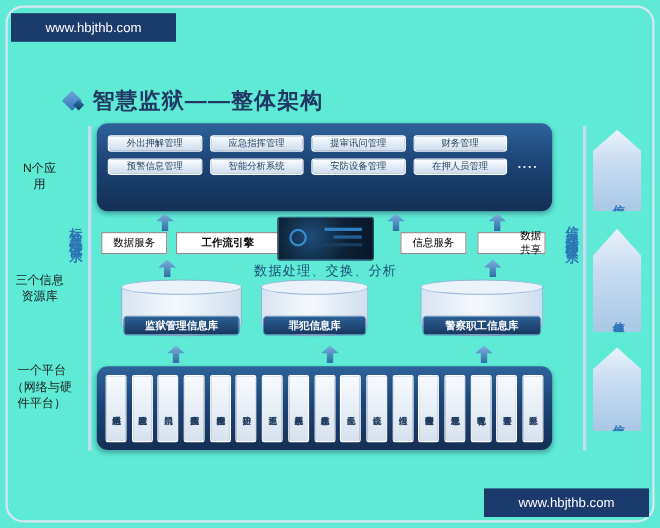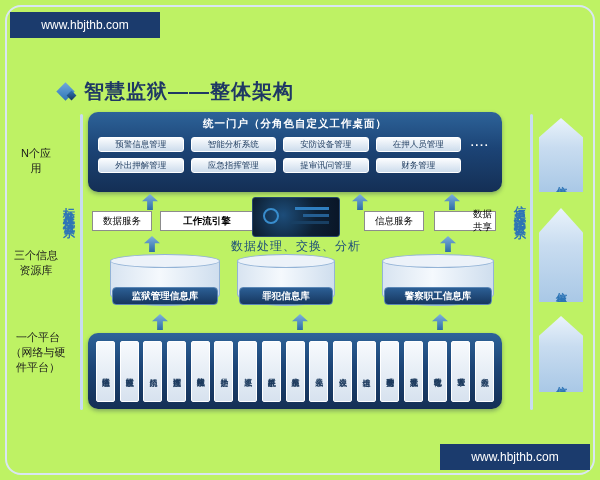--- a/index.html
+++ b/index.html
@@ -1,17 +1,17 @@
 <!DOCTYPE html>
 <html><head>
 <meta charset="utf-8">
 <style>
   * { margin:0; padding:0; box-sizing:border-box; }
   body { font-family:"Liberation Sans","DejaVu Sans",sans-serif; background:#fff; }
-  #stage { position:relative; width:600px; height:480px; background:#bef264; overflow:hidden; }
+  #stage { position:relative; width:600px; height:480px; background:#5eead4; overflow:hidden; }
   .frame { position:absolute; inset:5px; border:2px solid #d9e6f3; border-radius:16px; }
 
   .watermark { position:absolute; width:150px; height:26px; background:#1b3b6d;
     color:#fff; font-size:12px; display:flex; align-items:center; justify-content:center; }
 
   .title-row { position:absolute; left:56px; top:78px; display:flex; align-items:center; }
   .diamond-wrap { position:relative; width:22px; height:22px; }
   .d1 { position:absolute; left:3px; top:4px; width:13px; height:13px; transform:rotate(45deg);
     background:linear-gradient(135deg,#6fa8dc,#2e75b6); }
   .d2 { position:absolute; left:12px; top:11px; width:7px; height:7px; transform:rotate(45deg);
@@ -111,33 +111,32 @@
     <span>信息应用</span>
   </div>
   <div class="chev" style="top:208px; height:94px;">
     <span>信息集成分析</span>
   </div>
   <div class="chev" style="top:316px; height:76px;">
     <span>信息采集</span>
   </div>
 
   <div class="bigbox portal">
-    <div class="portal-title">统一门户（分角色自定义工作桌面）</div>
+    <div class="chip-row" style="padding-right:31px;">
+      <div class="chip">外出押解管理</div>
+      <div class="chip">应急指挥管理</div>
+      <div class="chip">提审讯问管理</div>
+      <div class="chip">财务管理</div>
+    </div>
     <div class="chip-row">
       <div class="chip">预警信息管理</div>
       <div class="chip">智能分析系统</div>
       <div class="chip">安防设备管理</div>
       <div class="chip">在押人员管理</div>
       <div class="dots">····</div>
-    </div>
-    <div class="chip-row" style="padding-right:31px;">
-      <div class="chip">外出押解管理</div>
-      <div class="chip">应急指挥管理</div>
-      <div class="chip">提审讯问管理</div>
-      <div class="chip">财务管理</div>
     </div>
   </div>
 
   <div class="arrow" style="left:142px; top:194px;"></div>
   <div class="arrow" style="left:352px; top:194px;"></div>
   <div class="arrow" style="left:444px; top:194px;"></div>
 
   <div class="mbox" style="left:92px; width:60px;">数据服务</div>
   <div class="mbox" style="left:160px; width:94px;font-weight:bold;">工作流引擎</div>
   <div class="mbox" style="left:364px; width:60px;">信息服务</div>

